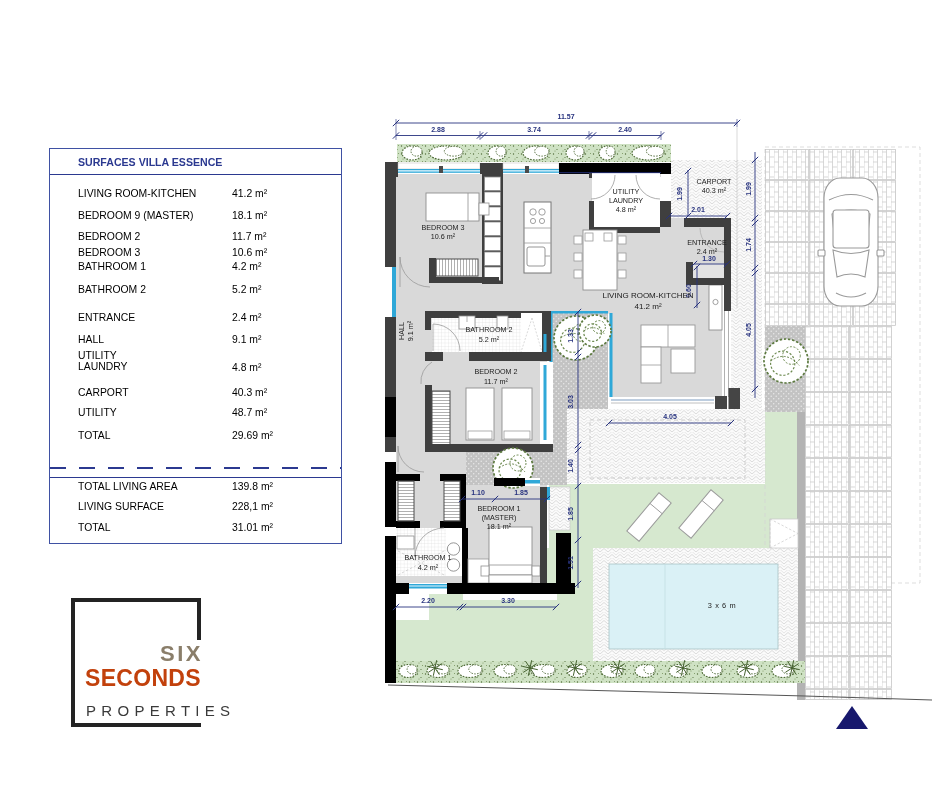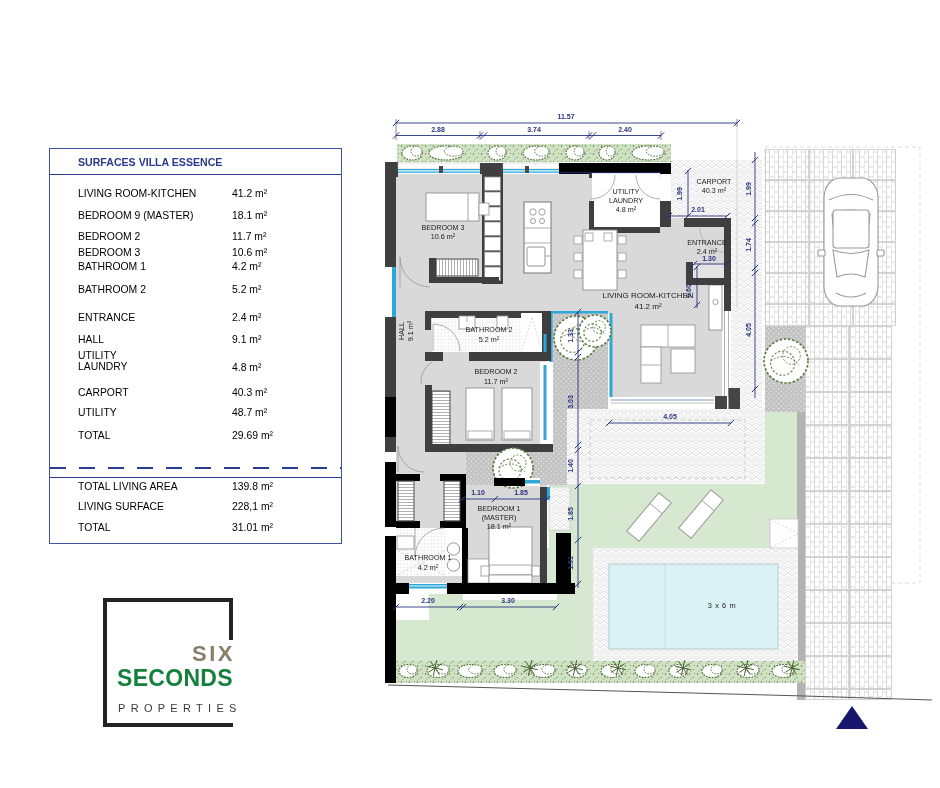--- a/index.html
+++ b/index.html
@@ -5,26 +5,26 @@
 #page{position:relative;width:940px;height:788px;background:#ffffff;overflow:hidden;
   font-family:"Liberation Sans", sans-serif;}
 #tbl{position:absolute;left:49px;top:148px;width:293px;height:396px;border:1.4px solid #3f51a3;box-sizing:border-box;}
 #tbl .title{position:absolute;left:28px;top:7px;font-size:10.6px;color:#2b3990;font-weight:bold;letter-spacing:0px;}
 #tbl .hline{position:absolute;left:0;top:25px;width:100%;border-top:1.6px solid #2b3990;}
 #tbl .dline{position:absolute;left:0;top:318px;width:100%;height:1.6px;background:repeating-linear-gradient(90deg,#2b3990 0 16px,transparent 16px 29px);}
 #tbl .sline{position:absolute;left:0;top:328px;width:100%;border-top:1.4px solid #2b3990;}
 .row{position:absolute;left:28px;width:240px;font-size:10.4px;color:#000;line-height:11px;}
 .row .lab{display:inline-block;}
 .row .val{position:absolute;left:154px;}
-#logo{position:absolute;left:71px;top:598px;width:130px;height:129px;margin-left:32px;}
+#logo{position:absolute;left:71px;top:598px;width:130px;height:129px;}
 #logo .frame{position:absolute;left:0;top:0;width:126px;height:121px;border-left:4px solid #232323;border-top:4px solid #232323;border-bottom:4px solid #232323;}
 #logo .rseg{position:absolute;right:0;top:0;width:4px;height:42px;background:#232323;}
 .sixtxt{position:absolute;right:-2px;top:43px;font-size:22px;font-weight:bold;color:#8a7e6a;letter-spacing:2.5px;}
-.sectxt{position:absolute;left:14px;top:67px;font-size:23px;font-weight:bold;color:#15803d;letter-spacing:0.3px;}
-.protxt{position:absolute;left:15px;top:104px;font-size:11px;color:#3a3a3a;letter-spacing:5.3px;}
+.sectxt{position:absolute;left:14px;top:67px;font-size:23px;font-weight:bold;color:#c2410c;letter-spacing:0.3px;}
+.protxt{position:absolute;left:15px;top:104px;font-size:15px;color:#3a3a3a;letter-spacing:5.3px;}
 svg text{font-family:"Liberation Sans", sans-serif;}
 </style></head>
 <body>
 <div id="page">
 <svg width="940" height="788" viewBox="0 0 940 788" style="position:absolute;left:0;top:0">
 <defs>
 <pattern id="hedge" width="8" height="8" patternUnits="userSpaceOnUse">
 <rect width="8" height="8" fill="#cfe2c4"></rect>
 <circle cx="1.5" cy="2" r="0.7" fill="#4f6b38"></circle>
 <circle cx="5" cy="5.5" r="0.6" fill="#4f6b38"></circle>

